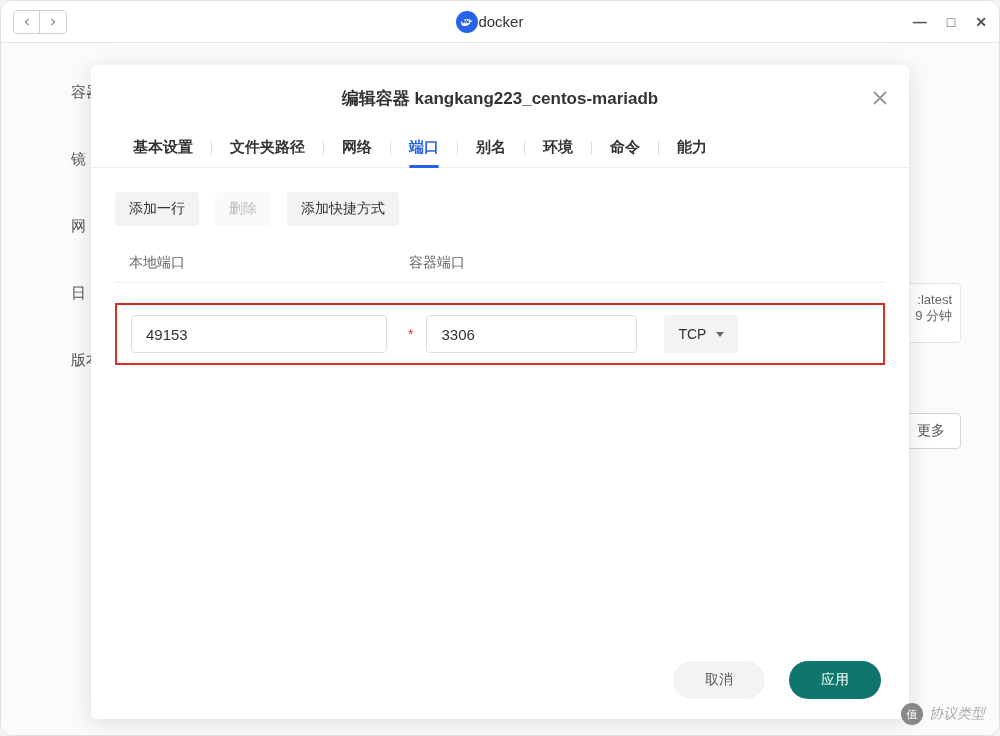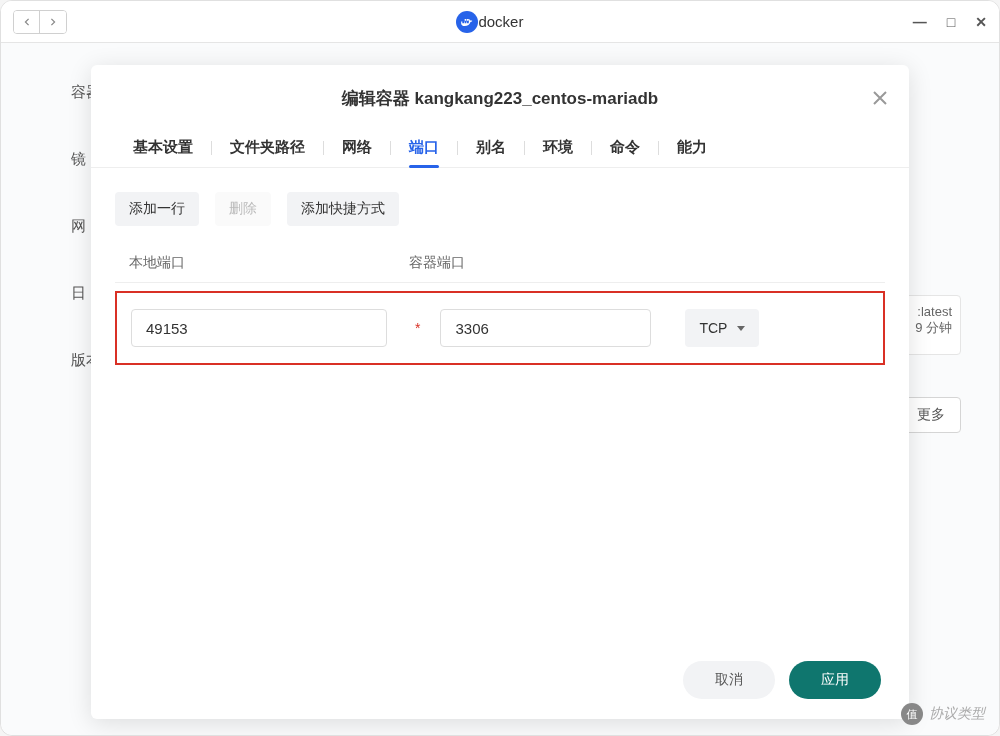--- a/index.html
+++ b/index.html
@@ -80,35 +80,35 @@
     }
     .sidebar-item {
       color: #555;
       font-size: 15px;
       margin-bottom: 48px;
       font-weight: 500;
     }
     .bg-right {
       position: absolute;
       right: 38px;
-      top: 252px;
+      top: 240px;
       width: 60px;
       height: 60px;
       background: #fff;
       border: 1px solid #e5e5e5;
       border-radius: 4px;
       padding: 8px;
       font-size: 13px;
       color: #666;
       text-align: right;
     }
     .bg-more {
       position: absolute;
       right: 38px;
-      top: 354px;
+      top: 370px;
       width: 60px;
       height: 36px;
       background: #fff;
       border: 1px solid #d5d5d5;
       border-radius: 4px;
       display: flex;
       align-items: center;
       justify-content: center;
       font-size: 14px;
       color: #555;
@@ -208,25 +208,25 @@
       border-bottom: 1px solid #eee;
       font-size: 14px;
       color: #666;
     }
     .col-local { width: 280px; padding-left: 14px; }
     .col-container { width: 290px; padding-left: 14px; }
     .col-protocol { flex: 1; padding-left: 14px; }
     
     .table-row-wrap {
       border: 2px solid #d93025;
-      margin-top: 8px;
-      padding: 16px 6px;
-      display: flex;
-      align-items: center;
-      gap: 16px;
+      margin-top: 20px;
+      padding: 10px 6px;
+      display: flex;
+      align-items: center;
+      gap: 9px;
     }
     .port-input {
       height: 38px;
       border: 1px solid #ddd;
       border-radius: 4px;
       padding: 0 14px;
       font-size: 15px;
       color: #333;
       outline: none;
     }
@@ -252,21 +252,21 @@
       border-left: 4px solid transparent;
       border-right: 4px solid transparent;
       border-top: 5px solid #666;
     }
     
     
     .modal-footer {
       padding: 20px 28px;
       display: flex;
       justify-content: flex-end;
-      gap: 14px;
+      gap: 24px;
     }
     .footer-btn {
       padding: 10px 32px;
       border-radius: 20px;
       font-size: 14px;
       cursor: pointer;
     }
     .btn-cancel { background: #f2f3f5; color: #555; }
     .btn-apply { background: #0f766e; color: #fff; text-align: center; }
     

